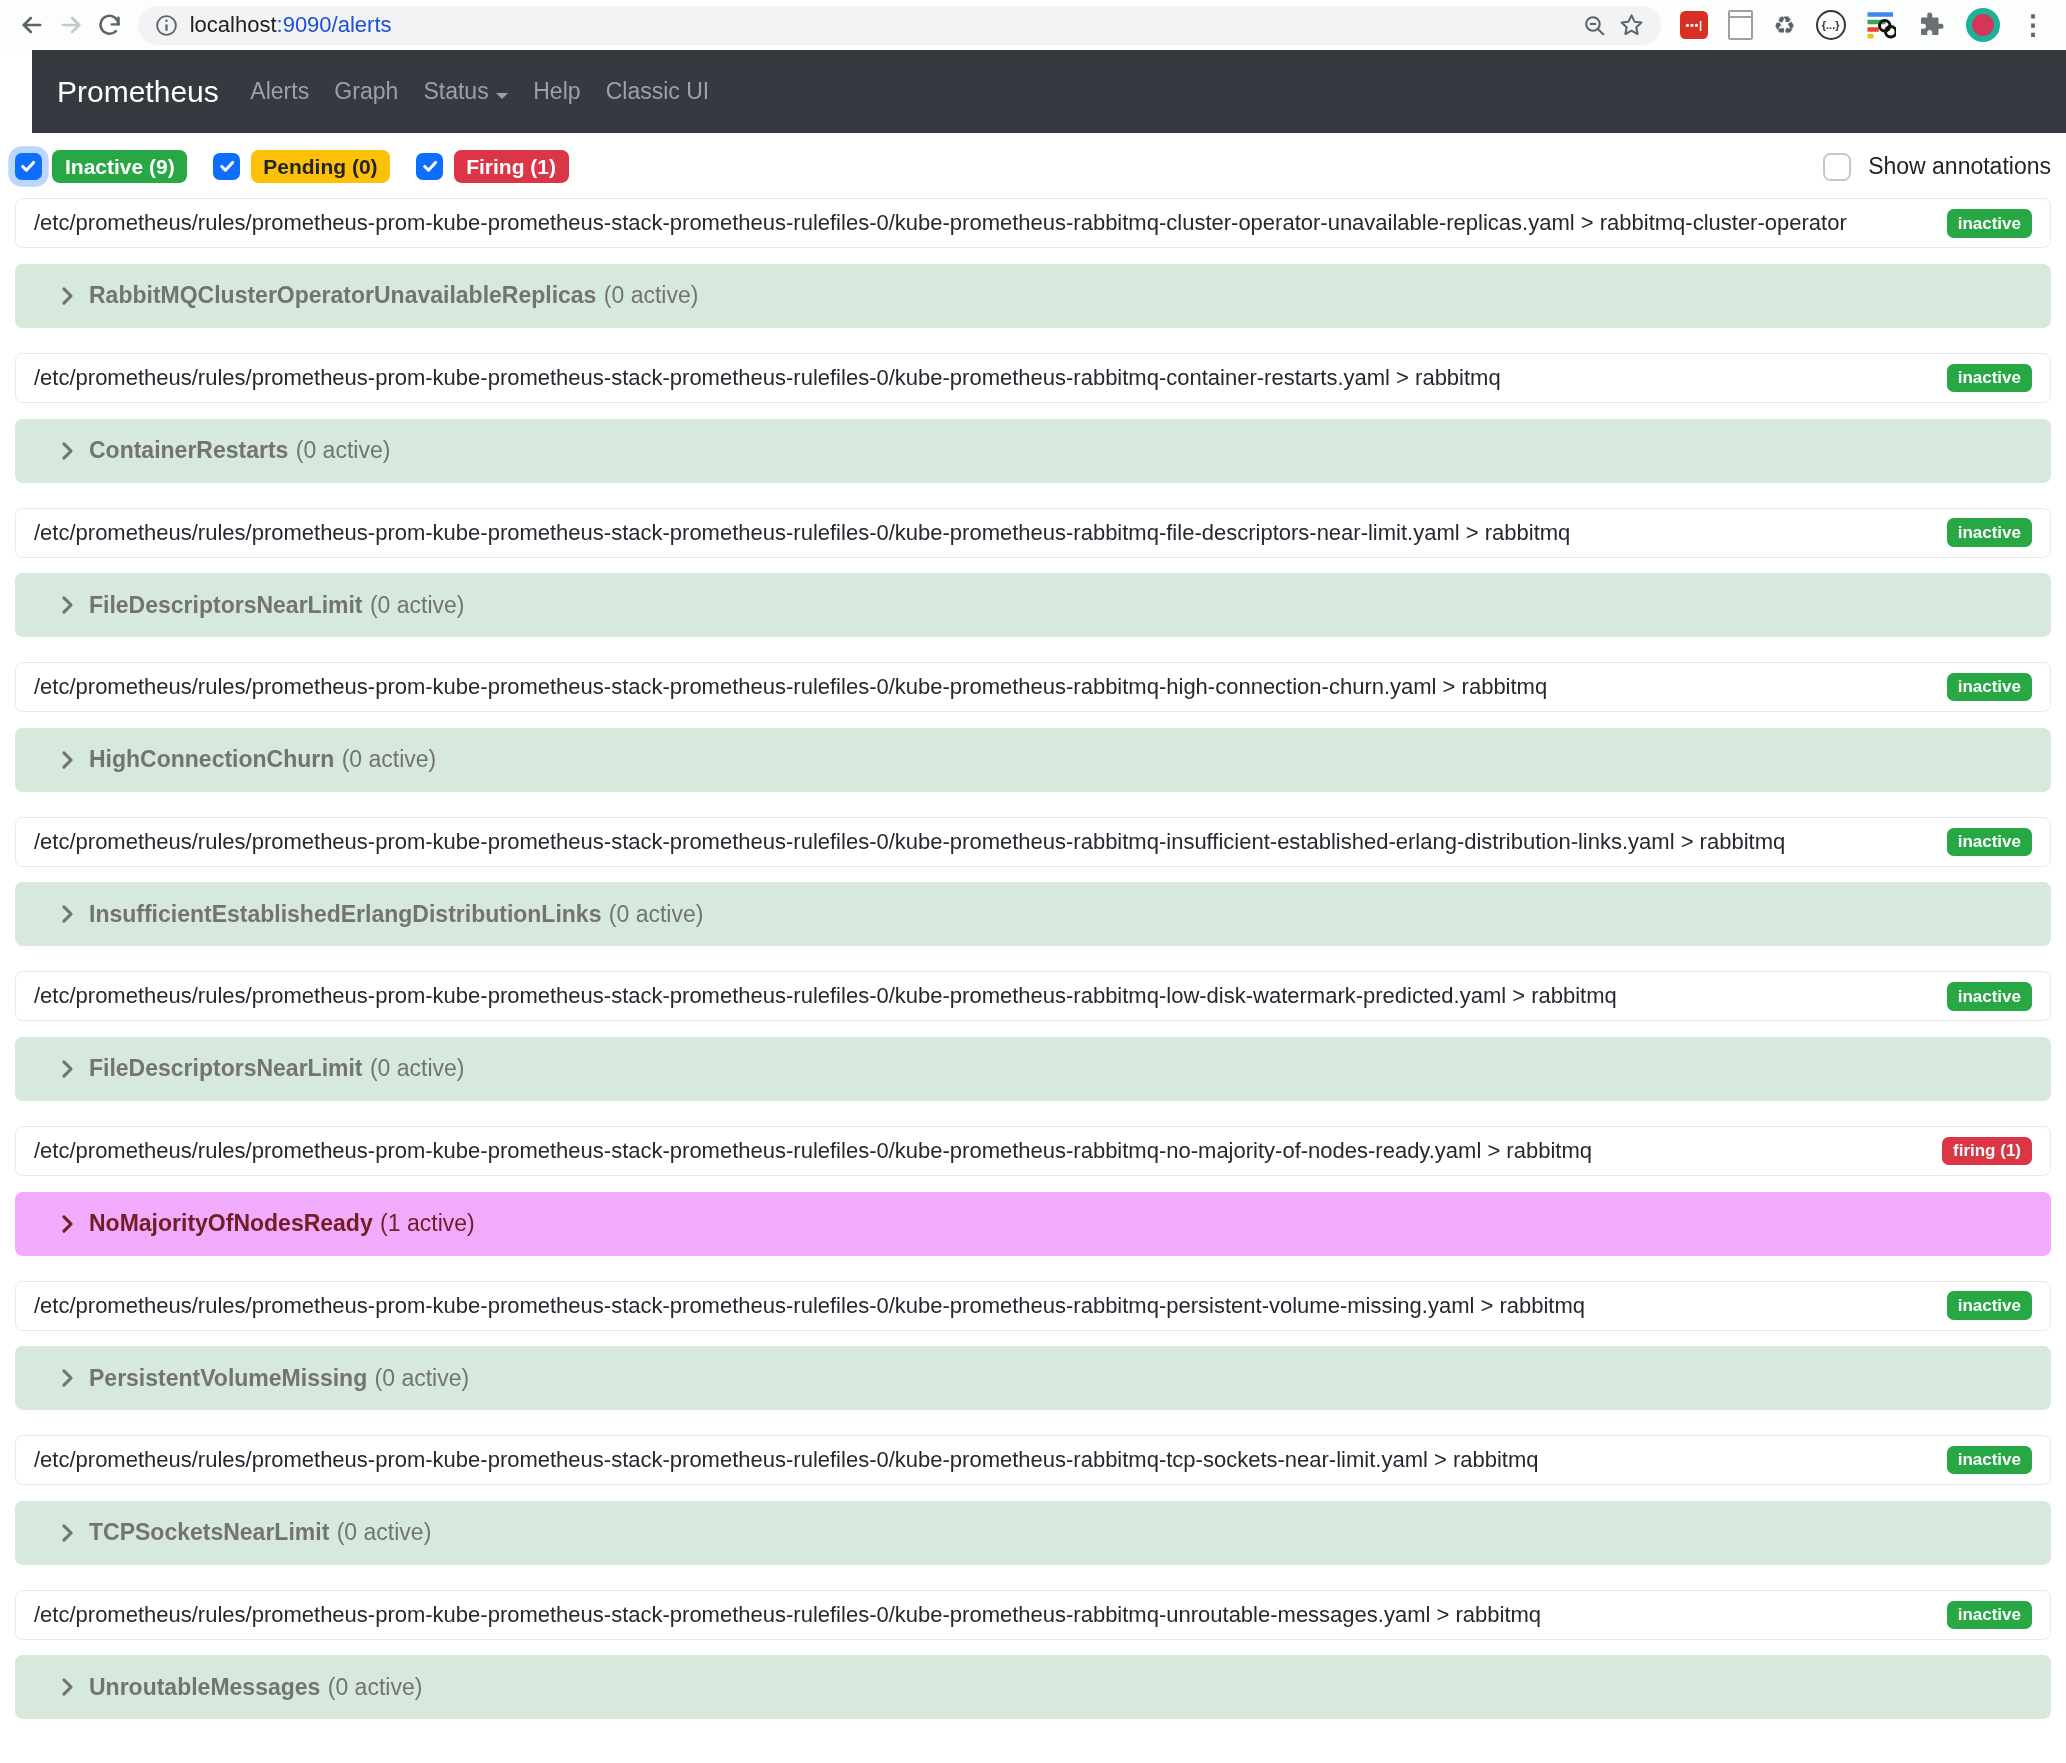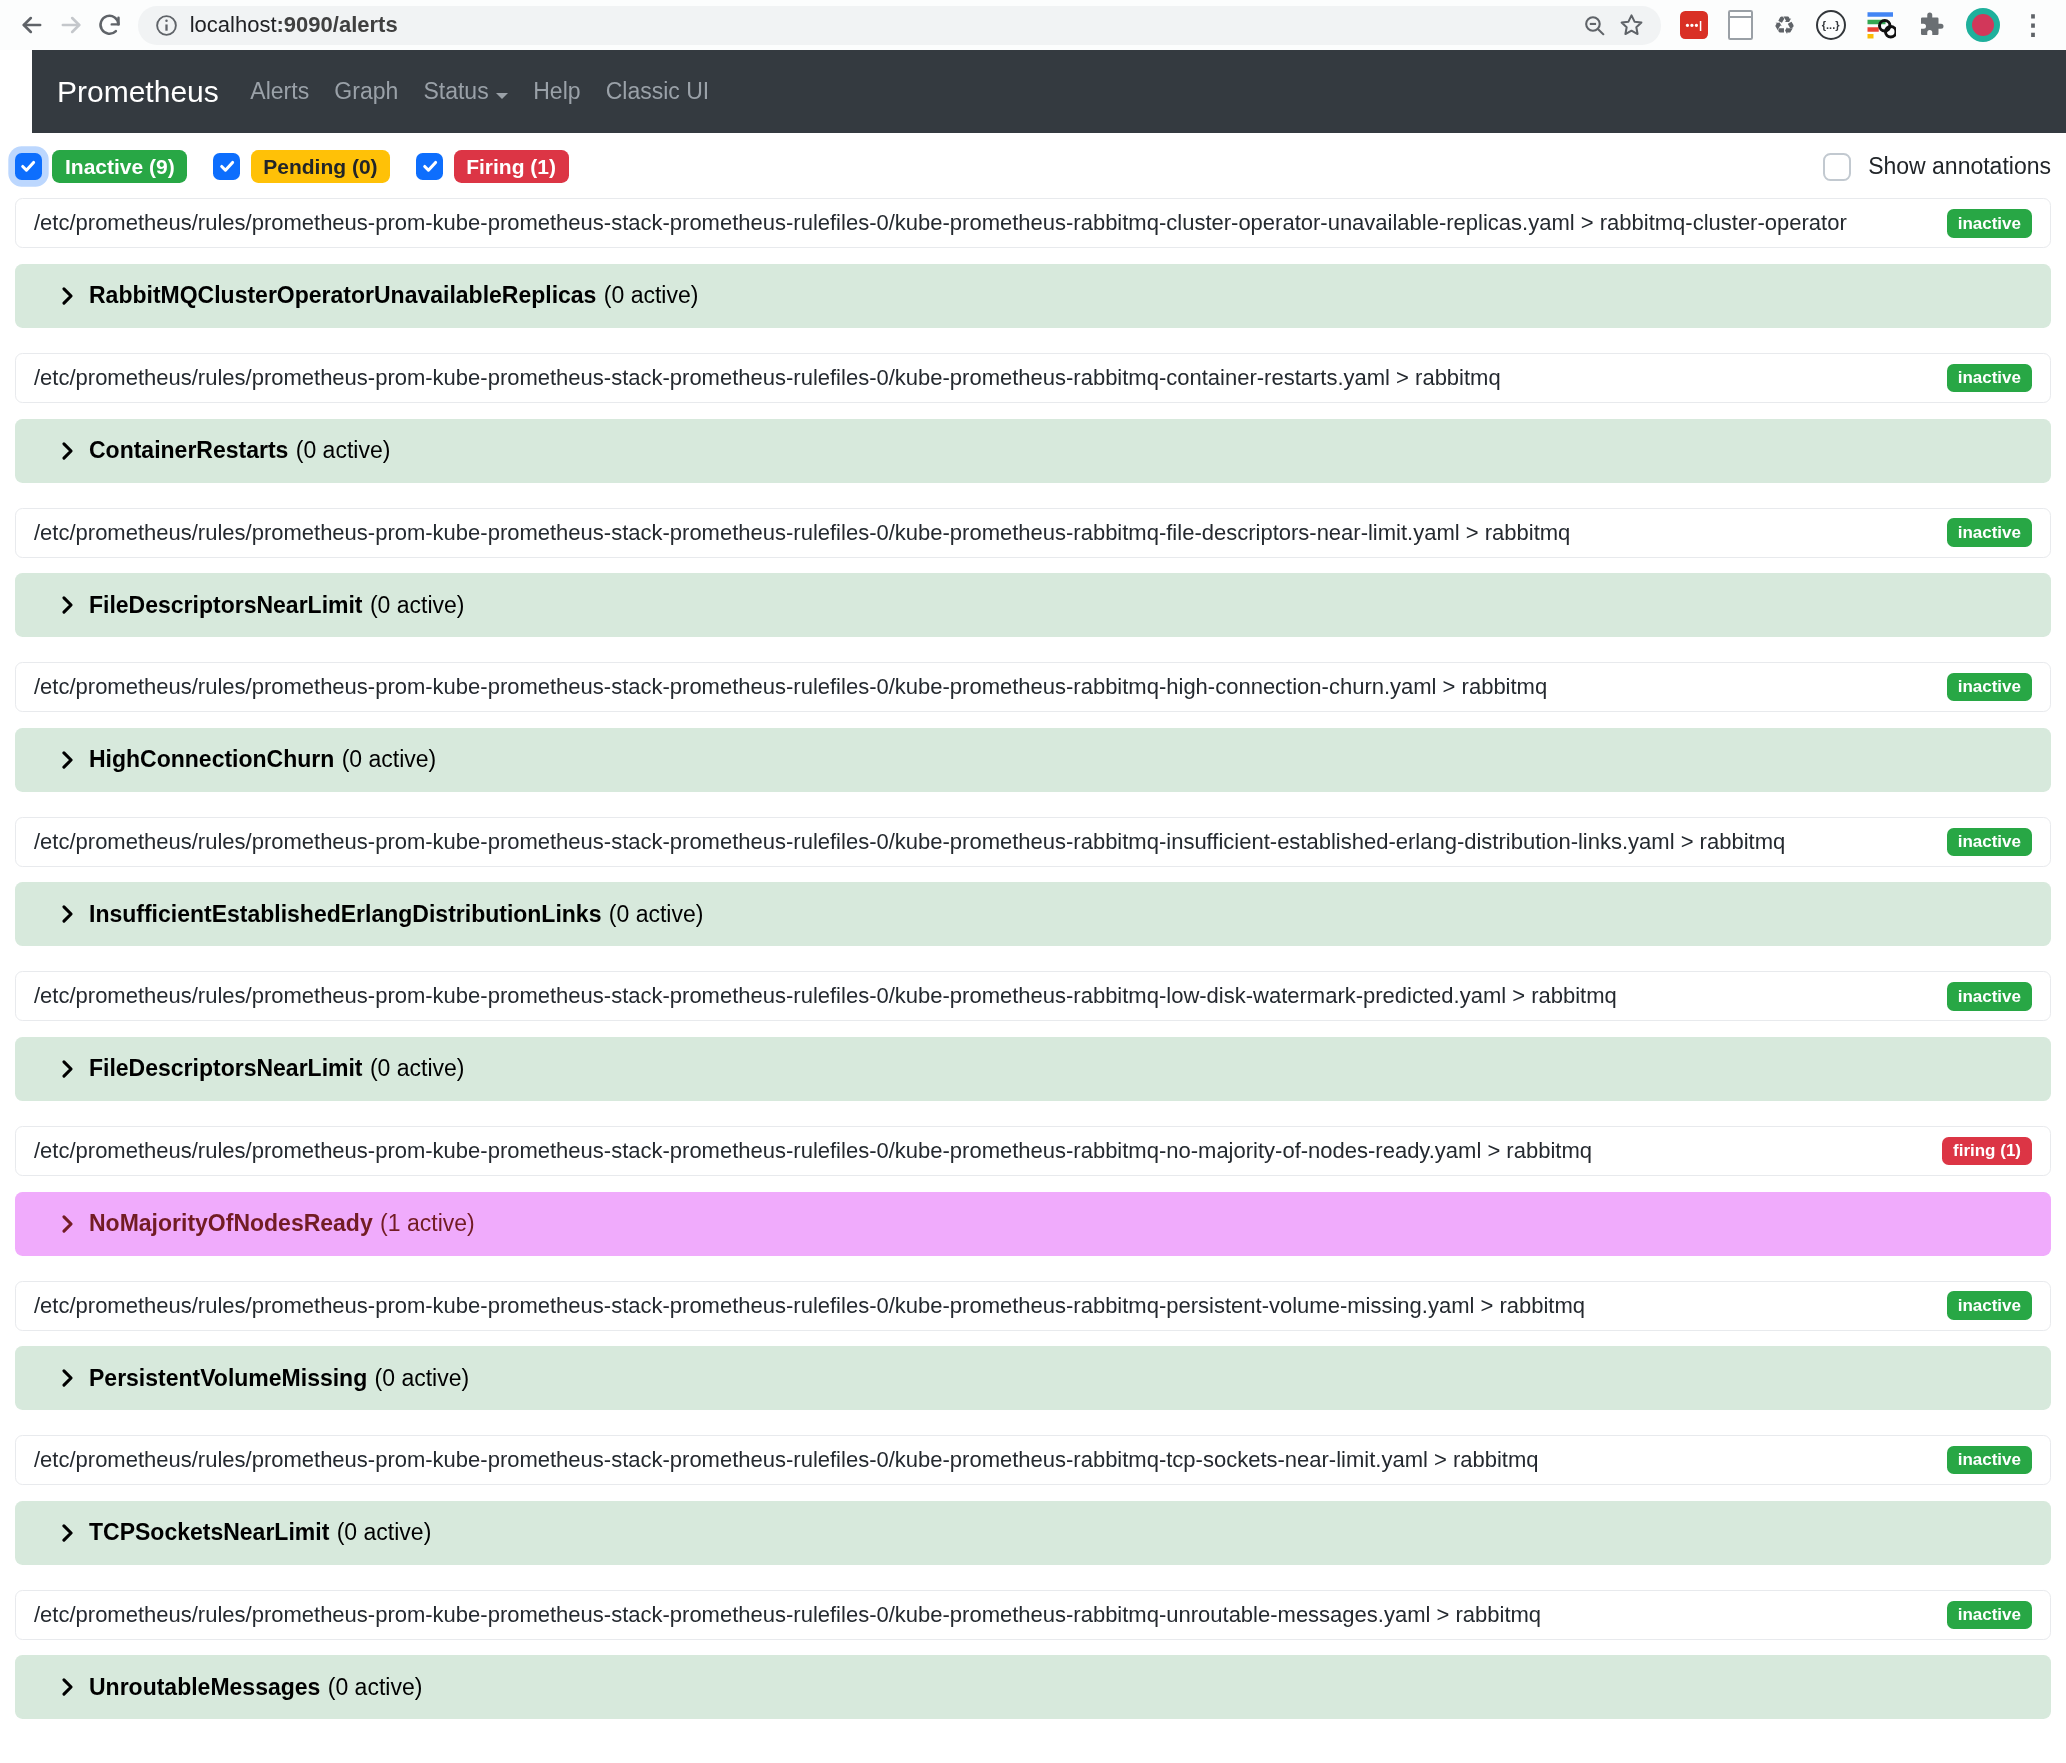--- a/index.html
+++ b/index.html
@@ -5,21 +5,21 @@
   * { margin:0; padding:0; box-sizing:border-box; }
   html,body { width:2066px; height:1764px; background:#ffffff;
               font-family:"Liberation Sans", sans-serif; overflow:hidden; }
 
   
   .chrome { height:50px; background:#fcfdfd; display:flex; align-items:center; padding:0 12px; }
   .nav-btn { width:39px; height:39px; display:flex; align-items:center; justify-content:center; }
   .omnibox { flex:1; height:39px; background:#f1f3f4; border-radius:19px; margin:0 9px;
              display:flex; align-items:center; padding:0 16.3px; gap:10.4px; }
   .url { font-size:22px; white-space:nowrap; }
-  .url .host { color:#202124; } .url .rest { color:#404040;font-weight:bold; }
+  .url .host { color:#202124; } .url .rest { color:#1d4ed8; }
   .omni-spacer { flex:1; }
   .chrome-icons { display:flex; align-items:center; gap:20px; padding:0 7.4px 0 10.4px; }
   .ext-red { width:28px; height:28px; border-radius:5.2px; background:#d93025; color:#fff;
              display:flex; align-items:center; justify-content:center; font-size:11px; letter-spacing:0.7px; font-weight:bold; }
   .ext-win { width:25px; height:30px; border:2.2px solid #9aa0a6; background:#fff; border-radius:2.2px; position:relative; }
   .ext-win::before { content:""; position:absolute; left:0; right:0; top:4.4px; border-top:2.2px solid #9aa0a6; }
   .glyph { color:#5f6368; }
   .ext-braces { width:30px; height:30px; border:2.2px solid #33373b; border-radius:50%; color:#33373b;
                 display:flex; align-items:center; justify-content:center; font-size:11px; font-weight:bold; }
   .avatar { width:34px; height:34px; border-radius:50%; background:#d2375a; border:6px solid #1fb09c; }
@@ -45,21 +45,21 @@
 
   .rule-file { min-height:50px; background:#fff; border:1.5px solid #e8eaed; border-radius:7.4px;
                display:flex; align-items:center; padding:0 18px; margin-bottom:15.6px; }
   .rule-path { flex:1; font-size:22px; color:#24292f; white-space:nowrap; overflow:hidden; }
   .state-badge { font-size:17px; font-weight:bold; color:#fff; padding:4.4px 11px; border-radius:6.7px;
                  margin-left:15px; white-space:nowrap; line-height:1.15; }
   .alert-row { height:64px; border-radius:7.4px; display:flex; align-items:center;
                padding:0 18px 0 43px; margin-bottom:25px; font-size:23px; cursor:pointer; }
   .alert-row svg { flex:none; }
   .alert-name { font-weight:bold; margin:0 7.4px 0 12px; }
-  .row-success { background:#d7e9dc; color:#000000; }
+  .row-success { background:#d7e9dc; color:#737373; }
   .row-danger  { background:#f0abfc; color:#721c24; }
 </style>
 </head>
 <body>
 
 <div class="chrome">
   <div class="nav-btn">
     <svg width="28" height="28" viewBox="0 0 24 24" fill="none" stroke="#5f6368" stroke-width="2.2" stroke-linecap="round" stroke-linejoin="round">
         <path d="M19 12H5"></path>
         <path d="M11 6l-6 6 6 6"></path>

